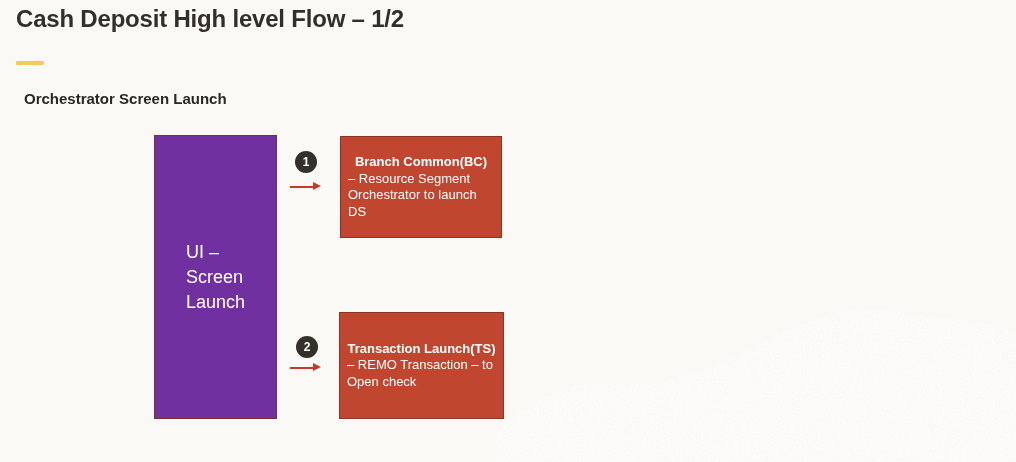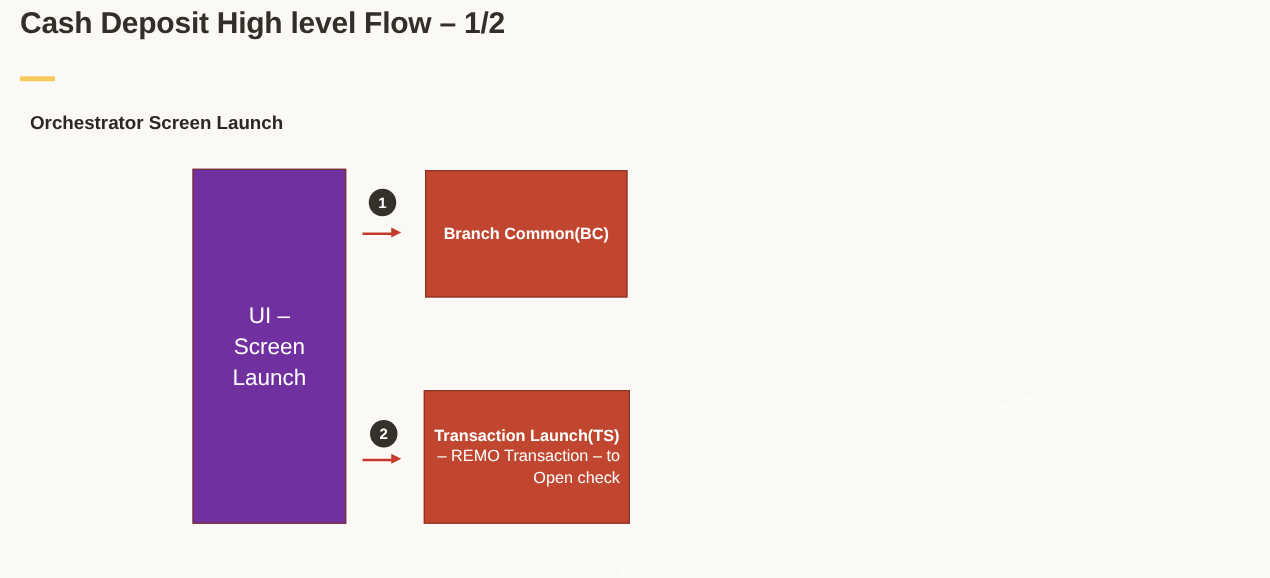--- a/index.html
+++ b/index.html
@@ -53,36 +53,35 @@
     position: absolute;
     left: 154px;
     top: 135px;
     width: 123px;
     height: 284px;
     background: #7030a0;
     border: 1.5px solid #7e2f2b;
     display: flex;
     align-items: center;
     justify-content: center;
-    text-align: center;
     color: #ffffff;
     font-size: 18px;
     line-height: 25px;
     white-space: pre-line;
   }
   .step-box {
     position: absolute;
     background: #c0462f;
     border: 1.5px solid #8e3424;
     color: #ffffff;
     display: flex;
     flex-direction: column;
     align-items: center;
     justify-content: center;
-    text-align: right;
+    text-align: left;
     padding: 4px 7px;
     font-size: 13px;
     line-height: 16.5px;
   }
   .step-box .step-title { font-weight: 700; }
   .step-box-1 { left: 340px; top: 136px; width: 162px; height: 102px; }
   .step-box-2 { left: 339px; top: 312px; width: 165px; height: 107px; }
   .num-badge {
     position: absolute;
     width: 22px;
@@ -152,20 +151,21 @@
 
   <div class="num-badge num-badge-1">
     <span>1</span>
   </div>
   <div class="arrow arrow-1">
     <div class="shaft"></div>
     <div class="head"></div>
   </div>
   <div class="step-box step-box-1">
     <span class="step-title">Branch Common(BC)</span>
+    <span class="step-desc">– Resource Segment Orchestrator to launch DS</span>
   </div>
 
   <div class="num-badge num-badge-2">
     <span>2</span>
   </div>
   <div class="arrow arrow-2">
     <div class="shaft"></div>
     <div class="head"></div>
   </div>
   <div class="step-box step-box-2">

